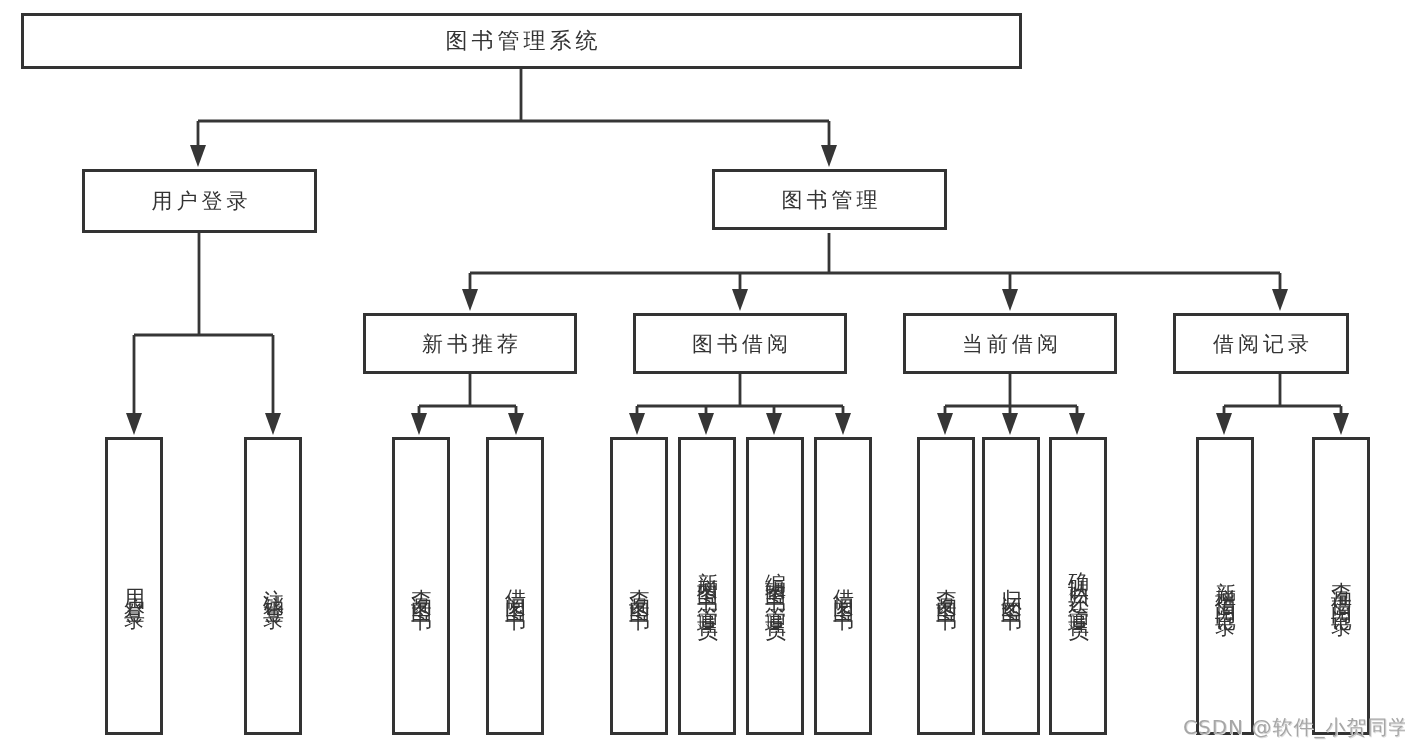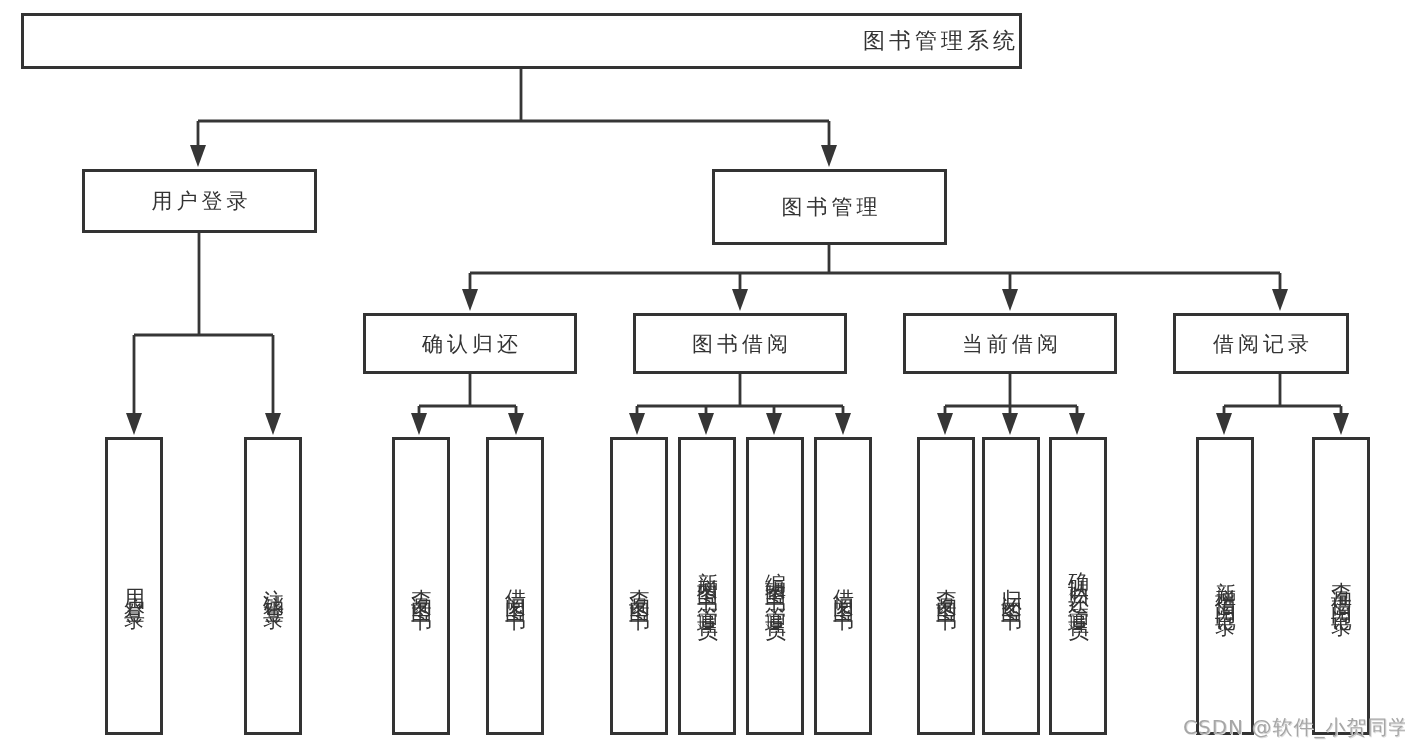--- a/index.html
+++ b/index.html
@@ -132,33 +132,33 @@
     <g>
       <line class="stroke" x1="1280" y1="374" x2="1280" y2="406"></line>
       <line class="stroke" x1="1224" y1="406" x2="1341" y2="406"></line>
       <line class="stroke" x1="1224" y1="406" x2="1224" y2="414"></line>
       <polygon class="head" points="1216,413 1232,413 1224,435"></polygon>
       <line class="stroke" x1="1341" y1="406" x2="1341" y2="414"></line>
       <polygon class="head" points="1333,413 1349,413 1341,435"></polygon>
     </g>
   </svg>
 
-  <div class="node h-node root-node" style="left:21px; top:13px; width:1001px; height:56px;justify-content:flex-end;">
+  <div class="node h-node root-node" style="left:21px; top:13px; width:1001px; height:56px;">
     <span>图书管理系统</span>
   </div>
 
   <div class="node h-node" style="left:82px; top:169px; width:235px; height:64px;">
     <span>用户登录</span>
   </div>
-  <div class="node h-node" style="left:712px; top:169px; width:235px; height:76px;">
+  <div class="node h-node" style="left:712px; top:169px; width:235px; height:61px;">
     <span>图书管理</span>
   </div>
 
   <div class="node h-node" style="left:363px; top:313px; width:214px; height:61px;">
-    <span>确认归还</span>
+    <span>新书推荐</span>
   </div>
   <div class="node h-node" style="left:903px; top:313px; width:214px; height:61px;">
     <span>当前借阅</span>
   </div>
   <div class="node h-node" style="left:633px; top:313px; width:214px; height:61px;">
     <span>图书借阅</span>
   </div>
   <div class="node h-node" style="left:1173px; top:313px; width:176px; height:61px;">
     <span>借阅记录</span>
   </div>

